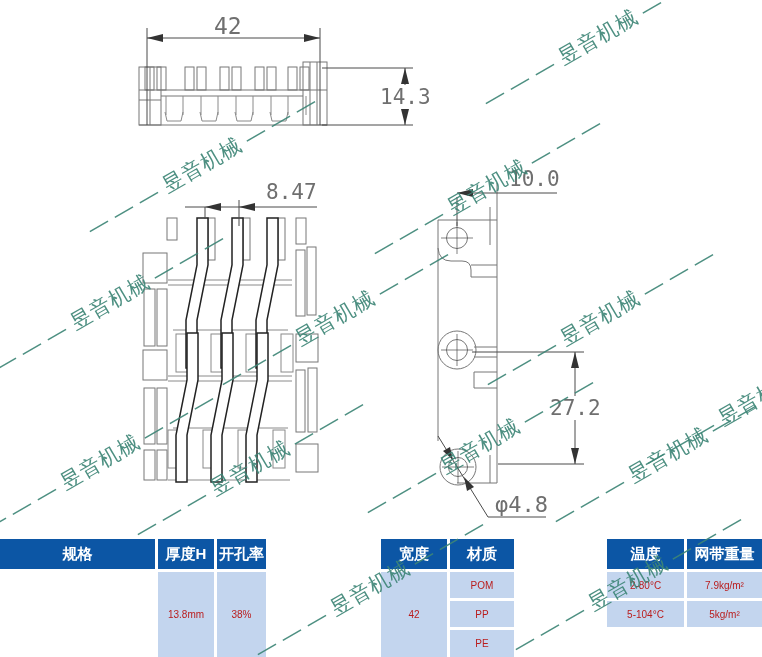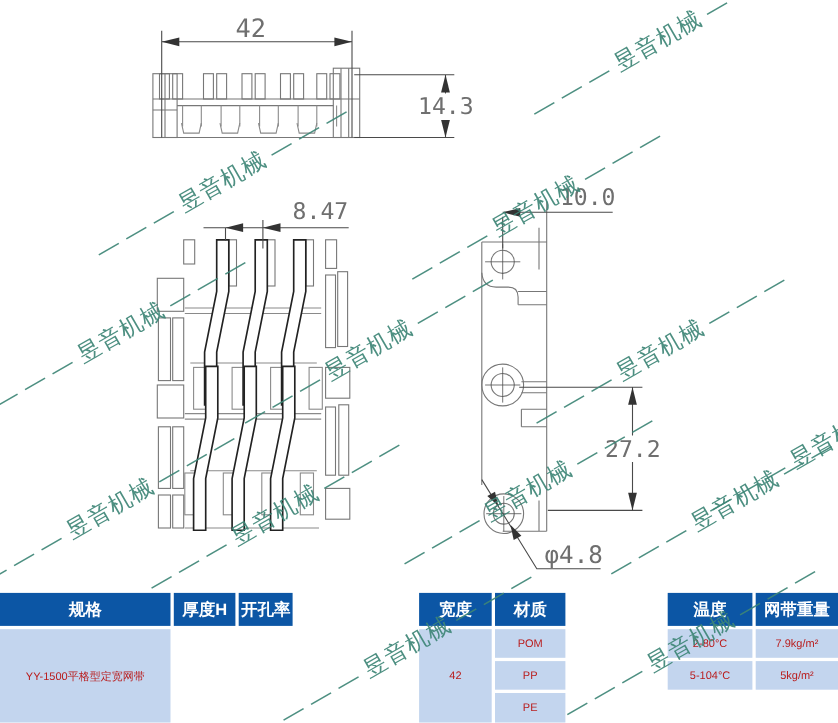--- a/index.html
+++ b/index.html
@@ -171,21 +171,22 @@
 
   <div class="spec-table">
     <div class="th" style="grid-area:1/1">规格</div>
     <div class="th" style="grid-area:1/2">厚度H</div>
     <div class="th" style="grid-area:1/3">开孔率</div>
     <div class="th" style="grid-area:1/5">宽度</div>
     <div class="th" style="grid-area:1/6">材质</div>
     <div class="th" style="grid-area:1/8">温度</div>
     <div class="th" style="grid-area:1/9">网带重量</div>
 
-    <div class="td" style="grid-area:2/1/span 3">YY-1500平格型定宽网带</div>
+    <div class="td" style="grid-area:2/2/span 3">13.8mm</div>
+    <div class="td" style="grid-area:2/3/span 3">38%</div>
     <div class="td" style="grid-area:2/5/span 3">42</div>
 
     <div class="td" style="grid-area:2/6">POM</div>
     <div class="td" style="grid-area:2/8">2-80°C</div>
     <div class="td" style="grid-area:2/9">7.9kg/m²</div>
 
     <div class="td" style="grid-area:3/6">PP</div>
     <div class="td" style="grid-area:3/8">5-104°C</div>
     <div class="td" style="grid-area:3/9">5kg/m²</div>
 

